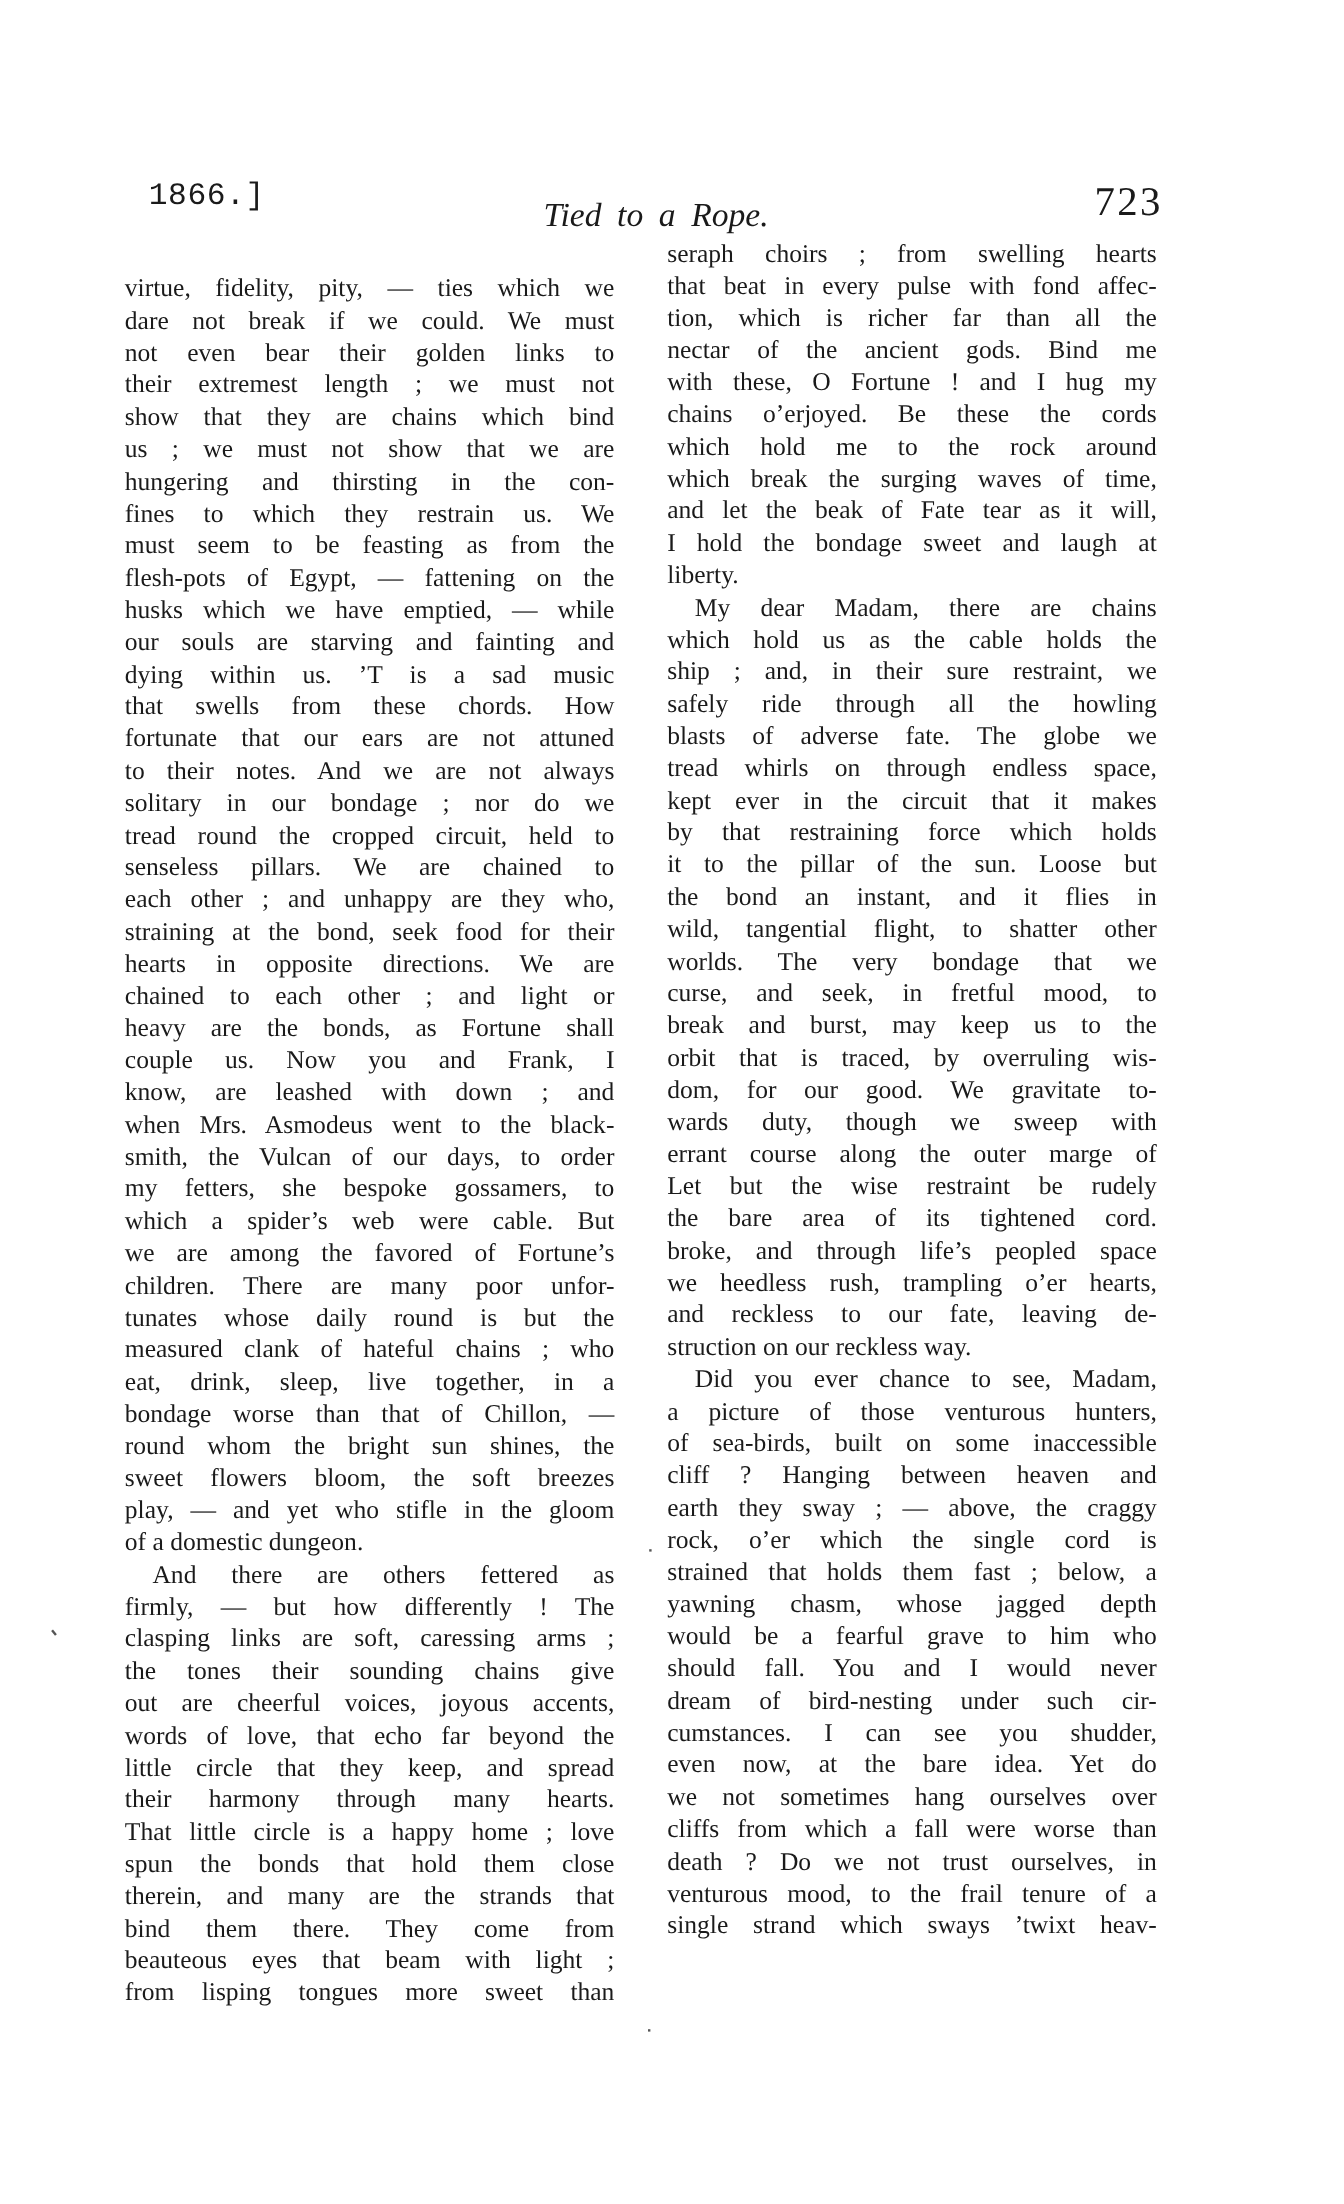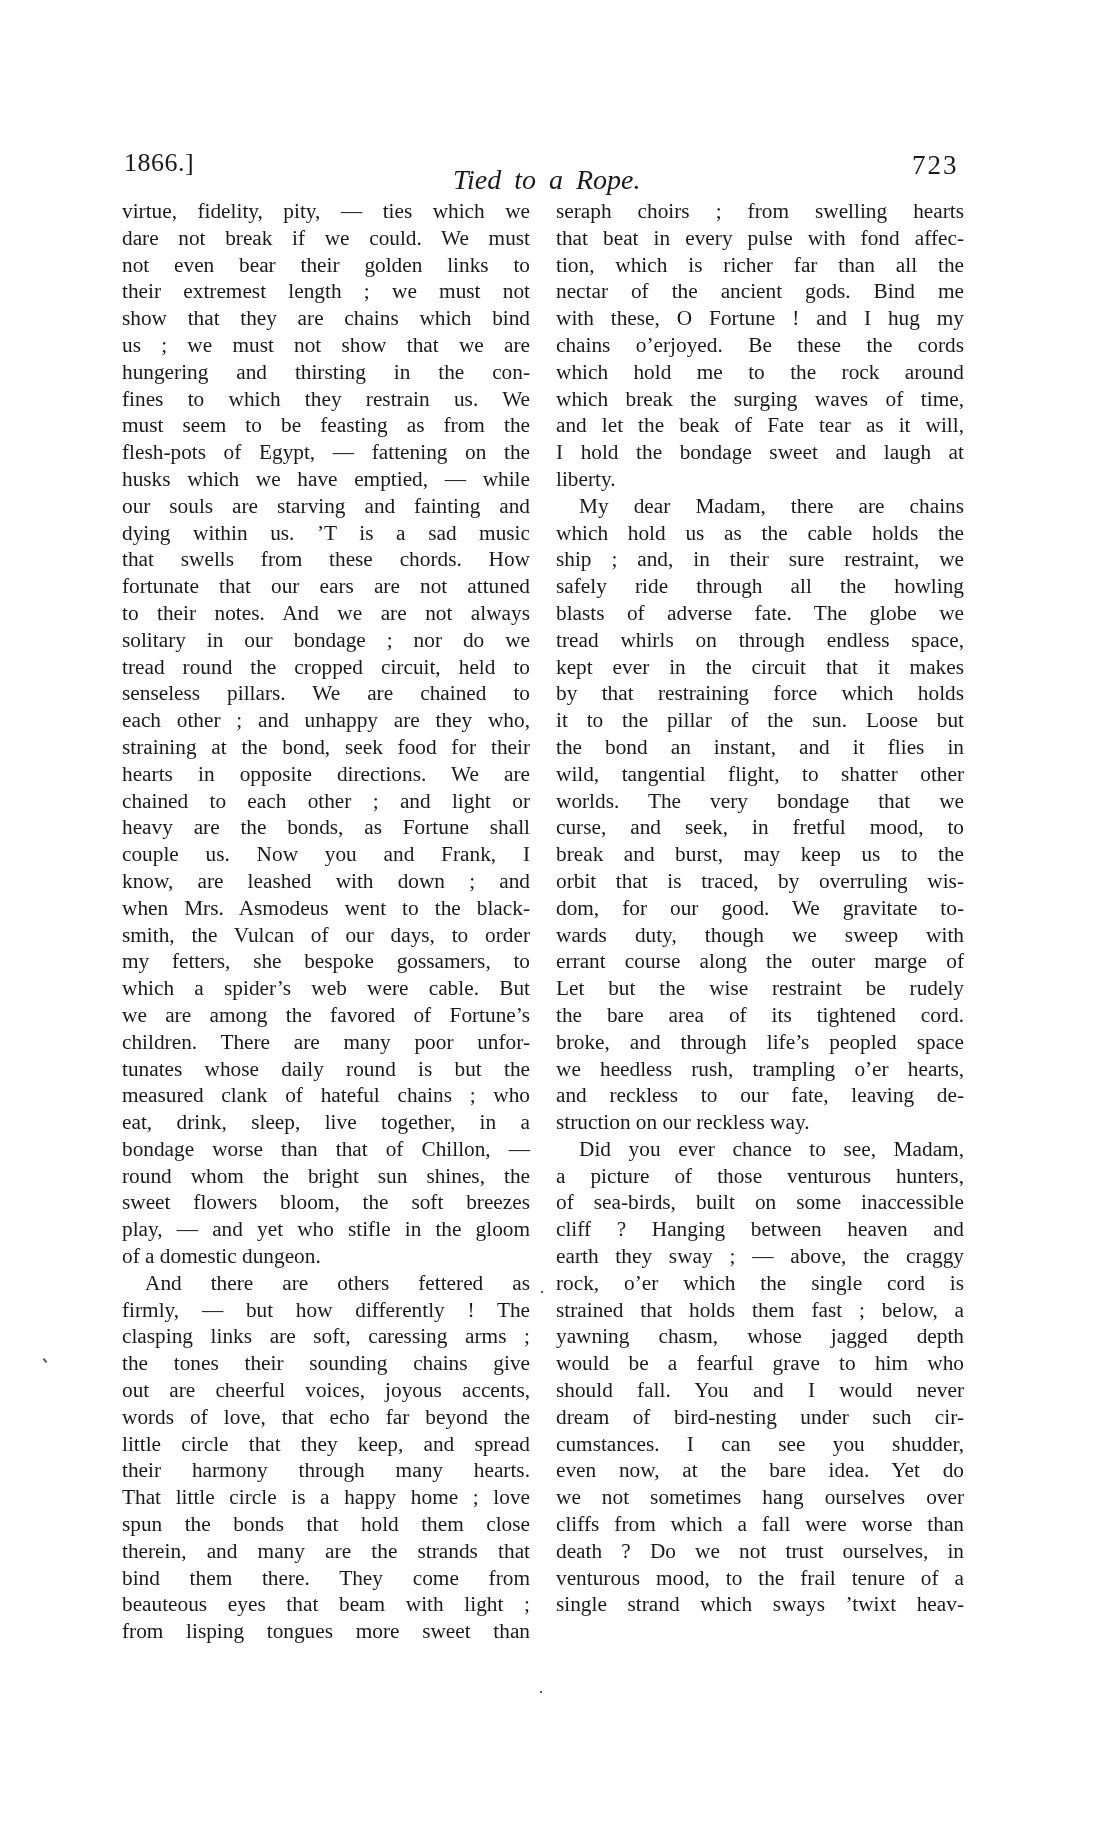--- a/index.html
+++ b/index.html
@@ -2,28 +2,28 @@
 <html><head>
   <meta charset="utf-8">
   <style>
     html, body { margin: 0; padding: 0; background: #ffffff; }
     body {
       width: 1120px; height: 1837px; position: relative; overflow: hidden;
       color: #1a1a1a;
       font-family: "Liberation Serif", "DejaVu Serif", serif;
     }
     .running-head { position: absolute; top: 146px; left: 0; width: 1120px; height: 36px; }
-    .rh-date { position: absolute; left: 124px; top: 2px; font-size: 26px; letter-spacing: 0.5px; }
+    .rh-date { position: absolute; left: 124px; top: 2px; font-size: 26px; letter-spacing: 0.5px; font-family: Liberation Mono, monospace; }
     .rh-title { position: absolute; left: 453px; top: 0px; font-size: 28px; font-style: italic; word-spacing: 6px; margin-top: 18px; }
-    .rh-page { position: absolute; left: 912px; top: 4px; font-size: 27px; letter-spacing: 2px; }
+    .rh-page { position: absolute; left: 912px; top: 4px; font-size: 34px; letter-spacing: 2px; }
     .column {
       position: absolute; top: 198px; width: 408px;
       font-size: 21.3px; line-height: 26.8px;
     }
-    .col-left { left: 122px; }
+    .col-left { left: 104px; margin-top: 29px; }
     .col-right { left: 556px; }
     .line {
       display: block; height: 26.8px; white-space: nowrap;
       text-align: justify; text-align-last: justify;
     }
     .line.last { text-align-last: left; }
     .line.indent { padding-left: 23px; }
     .speck { position: absolute; background: #555; }
   </style>
 </head>

